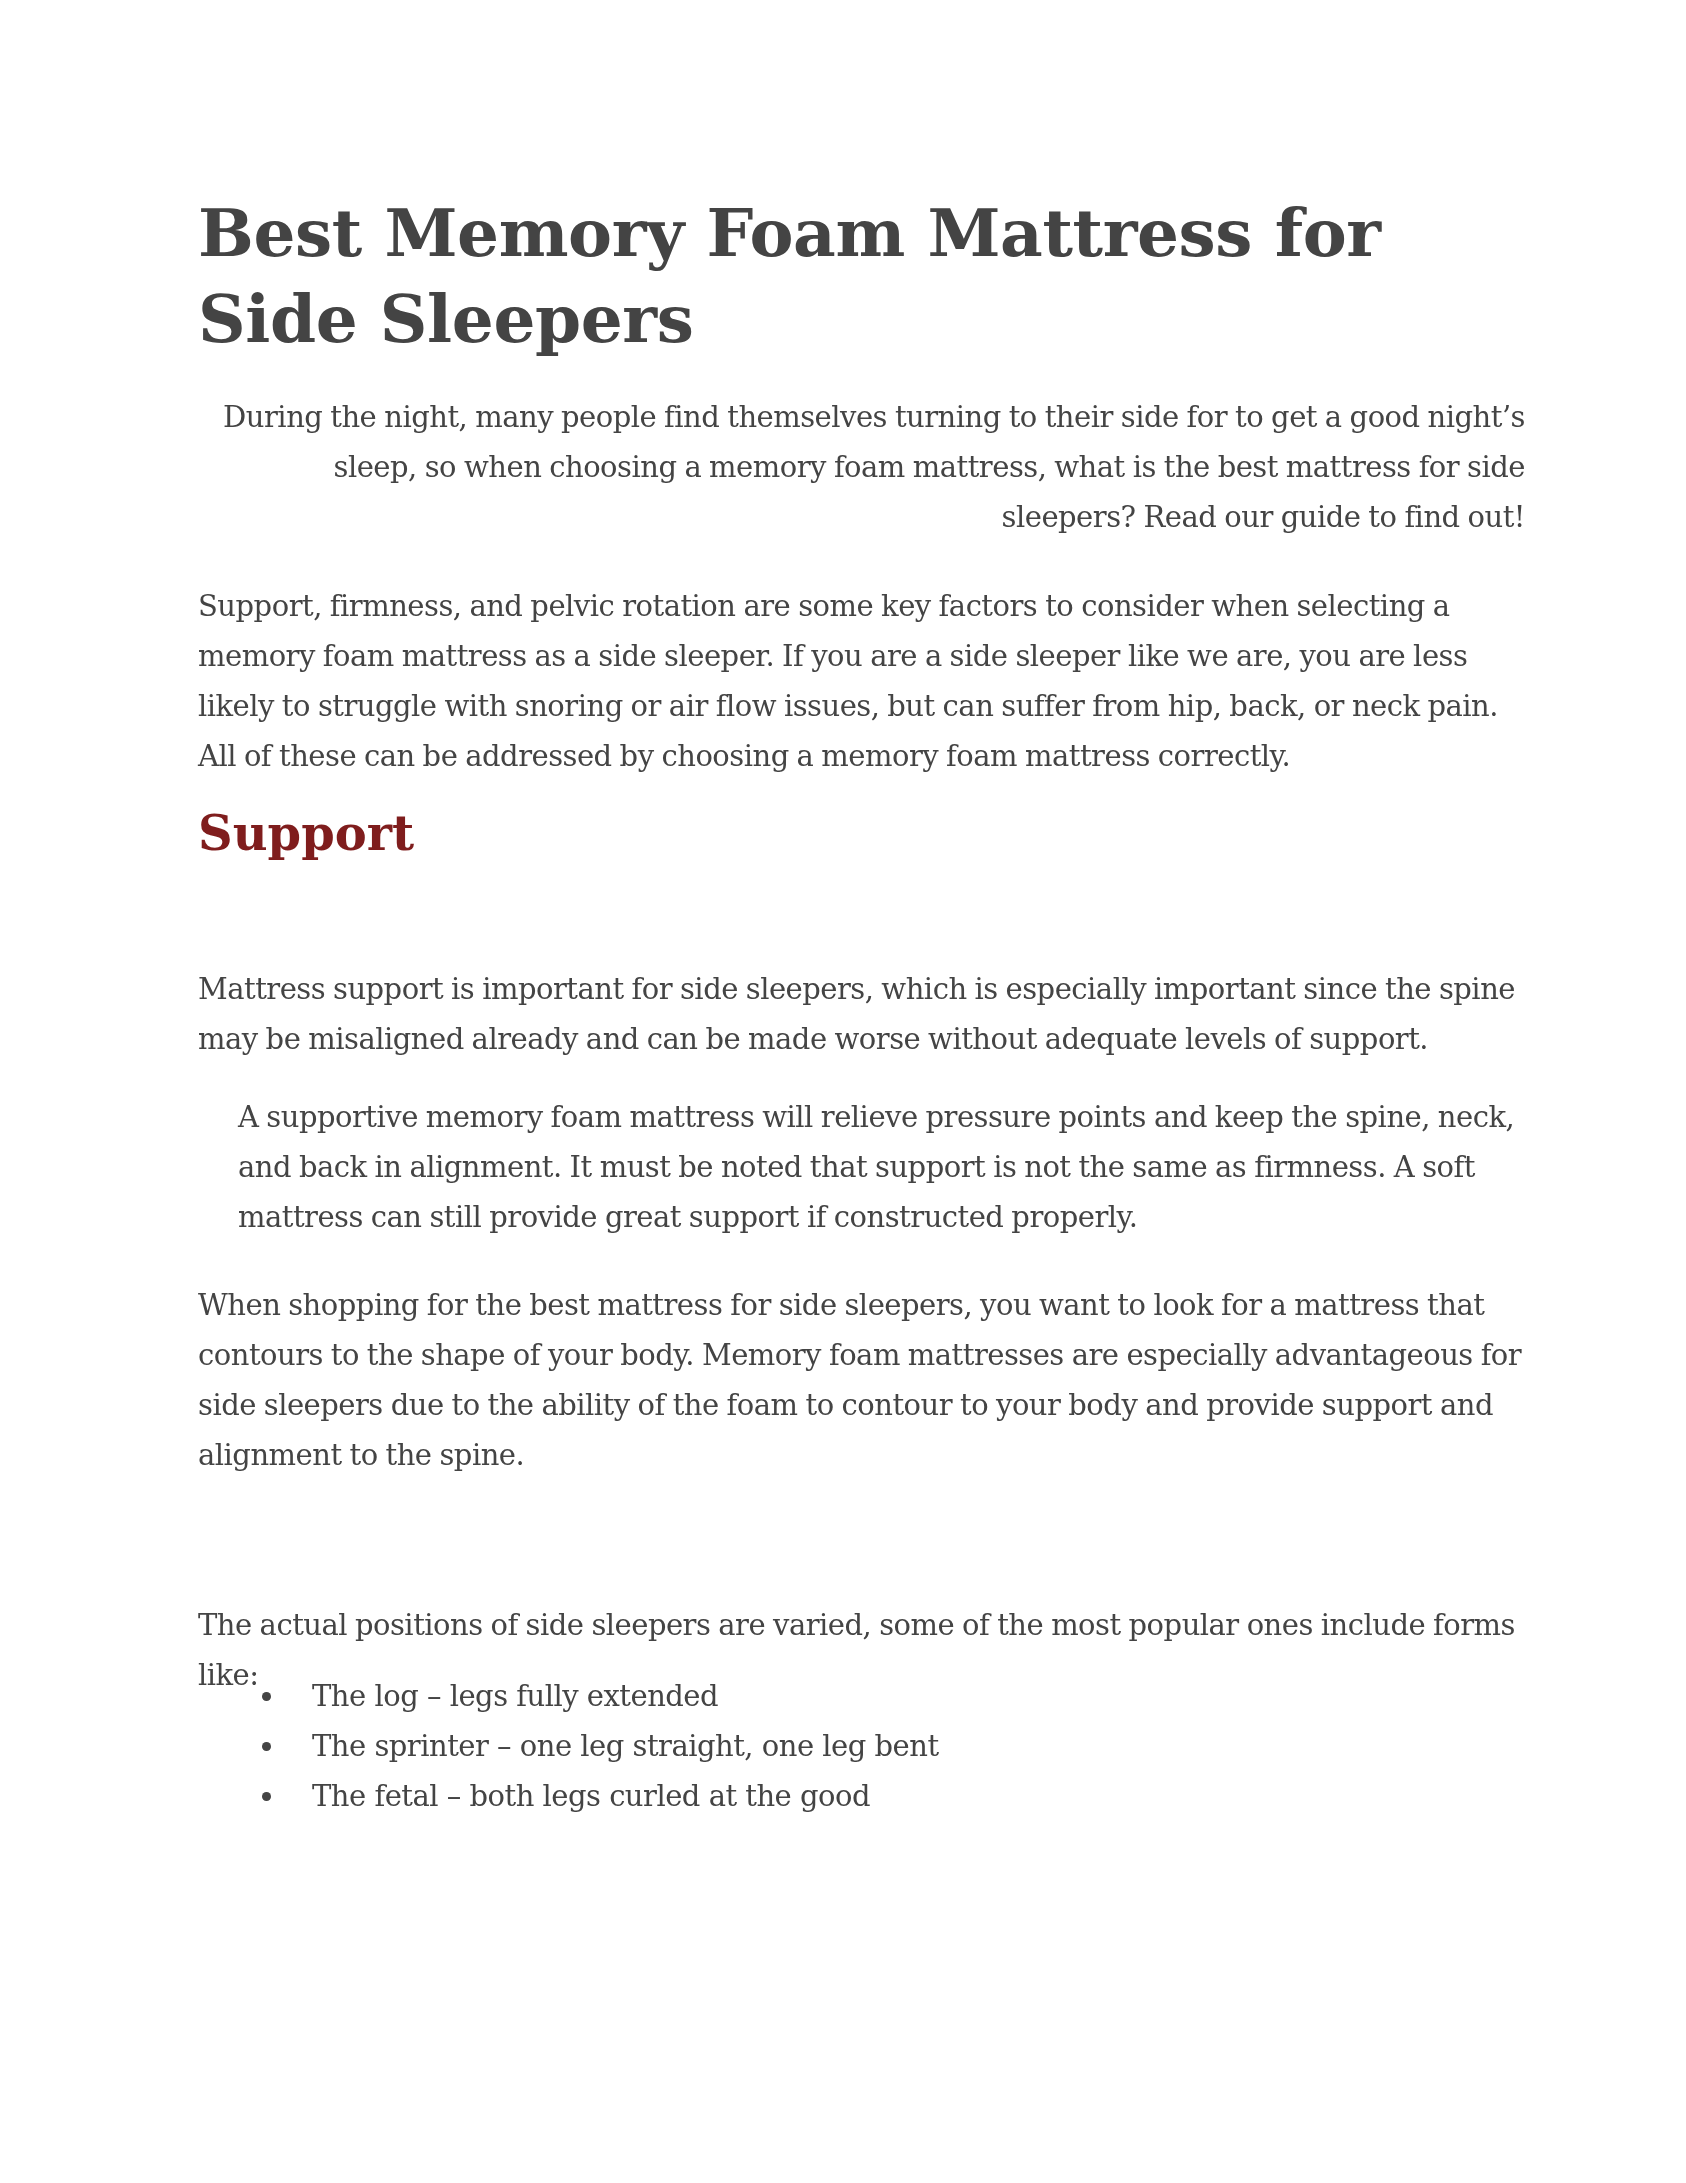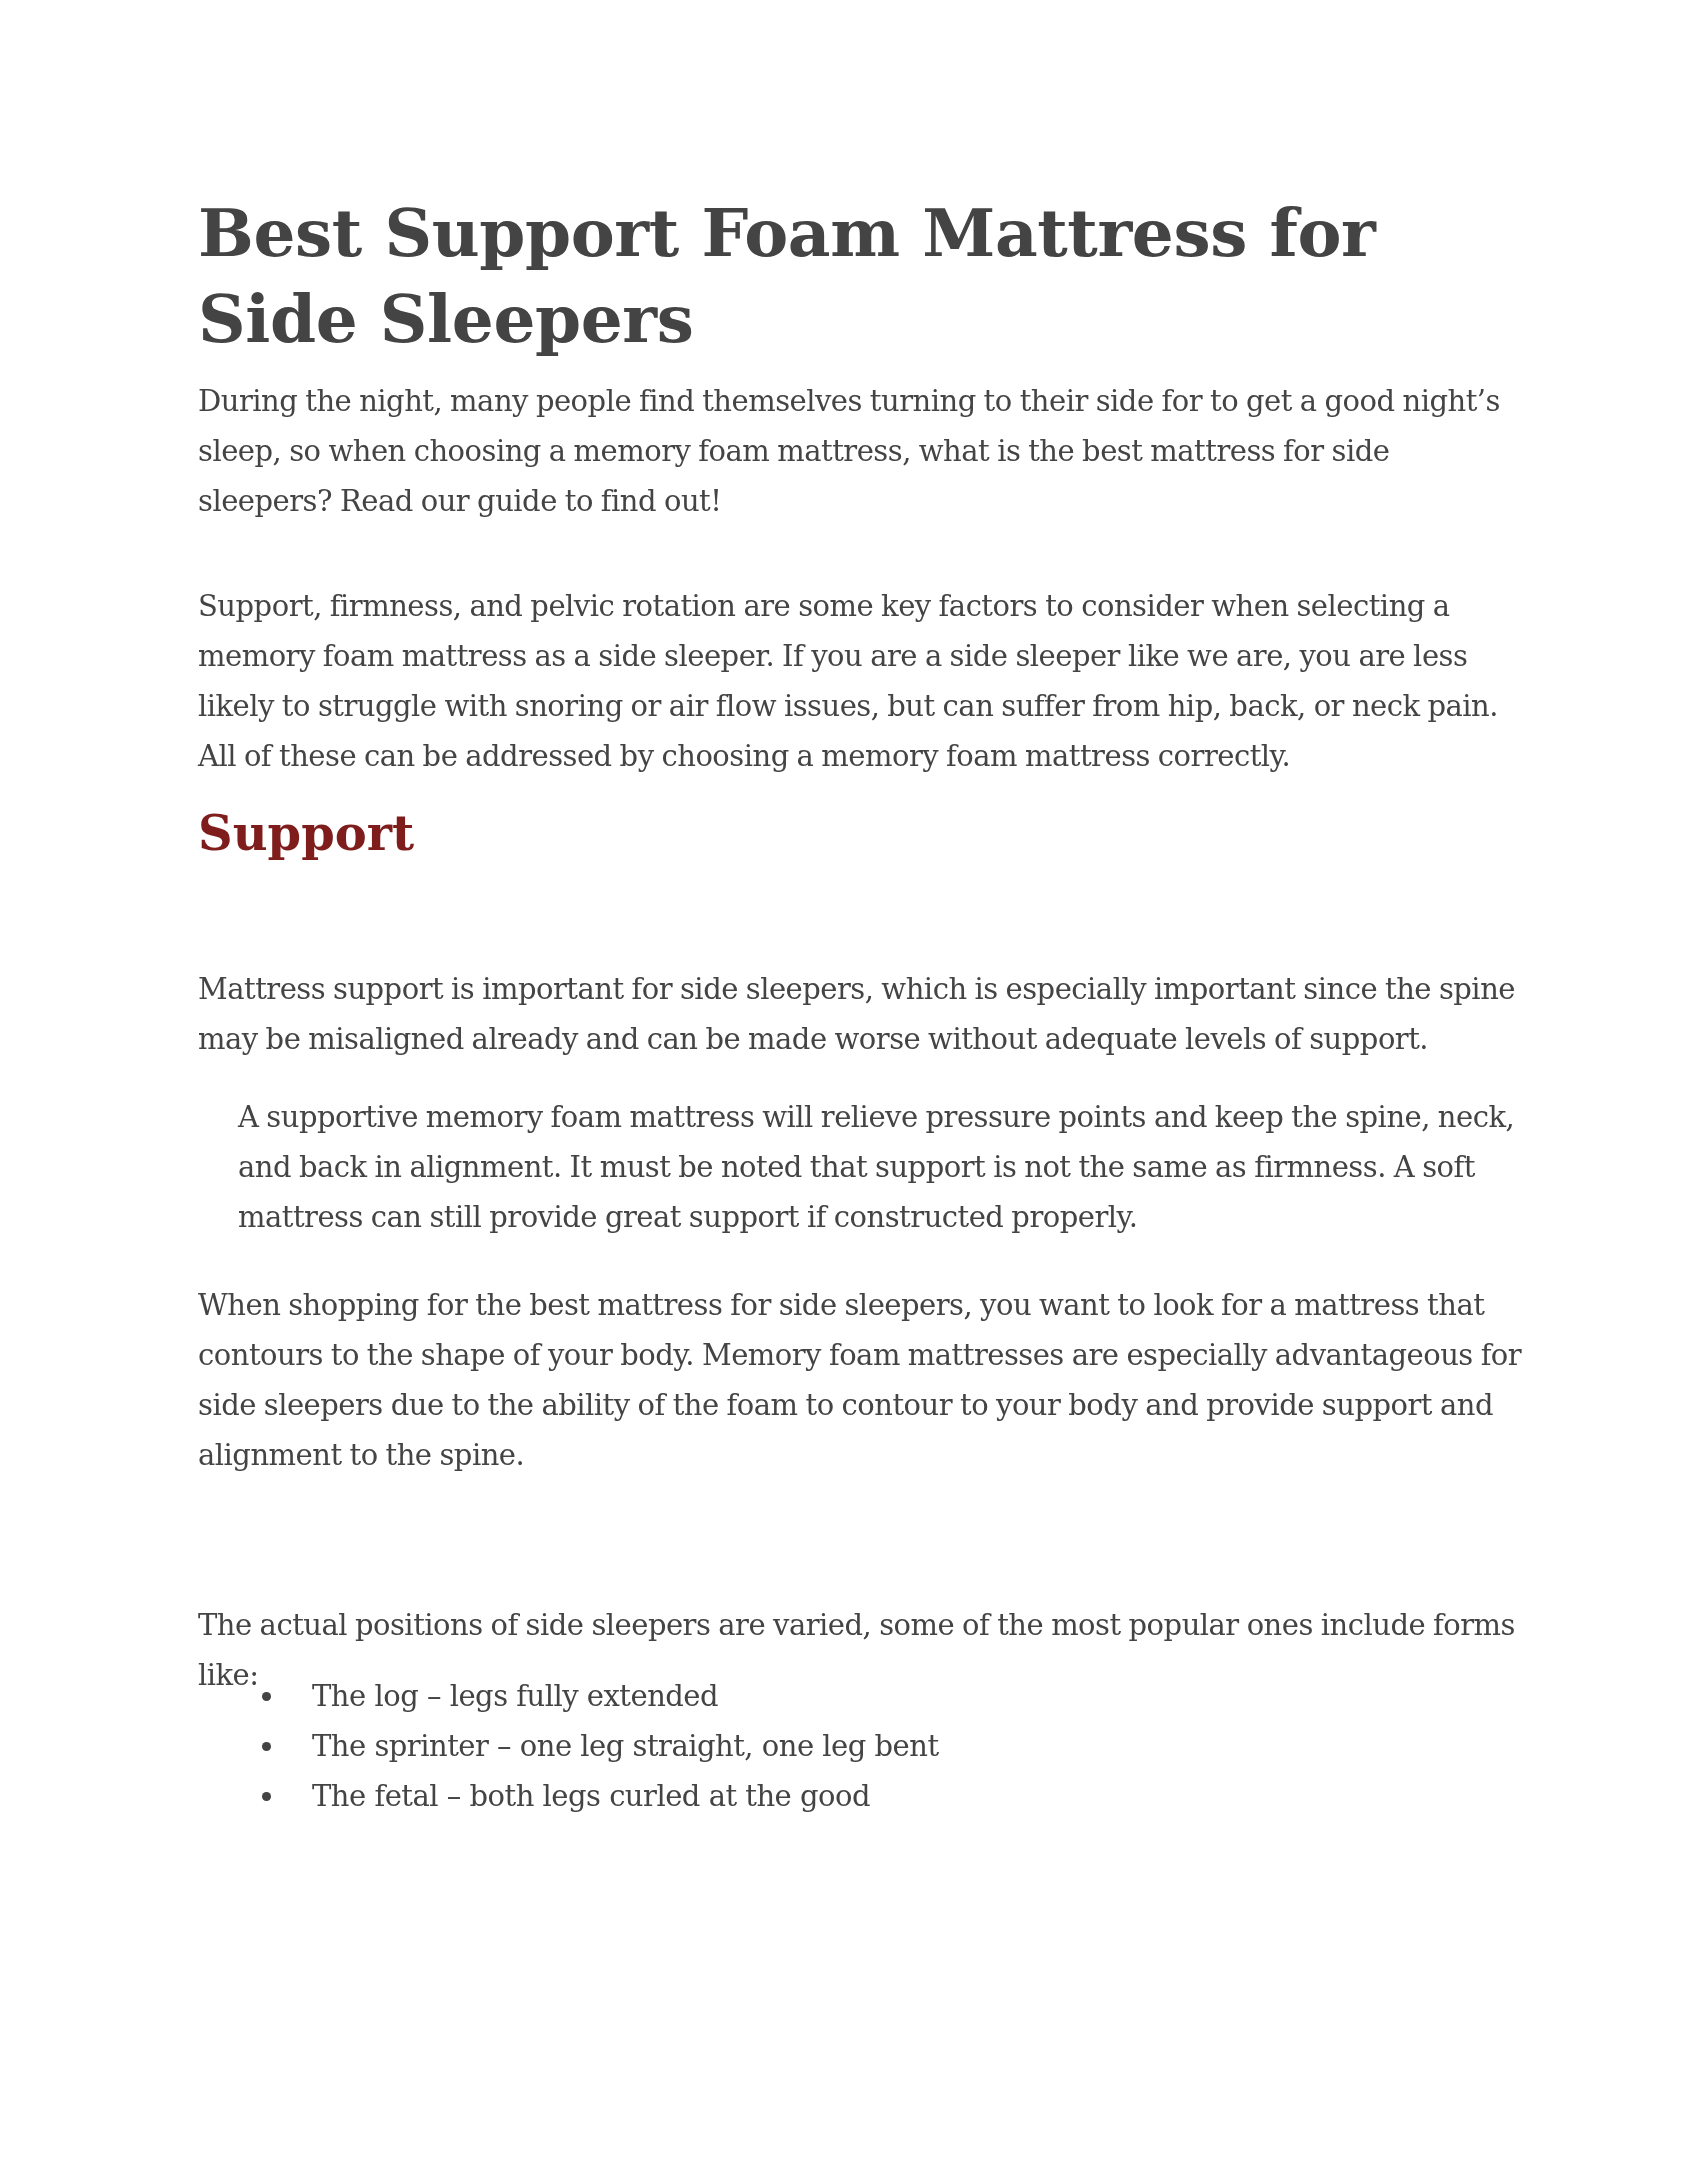--- a/index.html
+++ b/index.html
@@ -80,23 +80,23 @@
       height: 8.8px;
       border-radius: 50%;
       background: #444444;
     }
   </style>
 </head>
 <body>
 
 <div class="page">
 
-  <h1>Best Support Foam Mattress for Side Sleepers</h1>
+  <h1>Best Memory Foam Mattress for Side Sleepers</h1>
 
-  <p style="top:376px;">During the night, many people find themselves turning to their side for to get a good night’s sleep, so when choosing a memory foam mattress, what is the best mattress for side sleepers?  Read our guide to find out!</p>
+  <p style="top:392px;text-align:right;">During the night, many people find themselves turning to their side for to get a good night’s sleep, so when choosing a memory foam mattress, what is the best mattress for side sleepers?  Read our guide to find out!</p>
 
   <p style="top:581px;">Support, firmness, and pelvic rotation are some key factors to consider when selecting a memory foam mattress as a side sleeper. If you are a side sleeper like we are, you are less likely to struggle with snoring or air flow issues, but can suffer from hip, back, or neck pain. All of these can be addressed by choosing a memory foam mattress correctly.</p>
 
   <h2 style="top:801px;">Support</h2>
 
   <p style="top:916px;margin-top:48px;">Mattress support is important for side sleepers, which is especially important since the spine may be misaligned already and can be made worse without adequate levels of support.</p>
 
   <p style="top:1092px;margin-left:40px;">A supportive memory foam mattress will relieve pressure points and keep the spine, neck, and back in alignment.   It must be noted that support is not the same as firmness. A soft mattress can still provide great support if constructed properly.</p>
 
   <p style="top:1280px;">When shopping for the best mattress for side sleepers, you want to look for a mattress that contours to the shape of your body.  Memory foam mattresses are especially advantageous for side sleepers due to the ability of the foam to contour to your body and provide support and alignment to the spine.</p>

